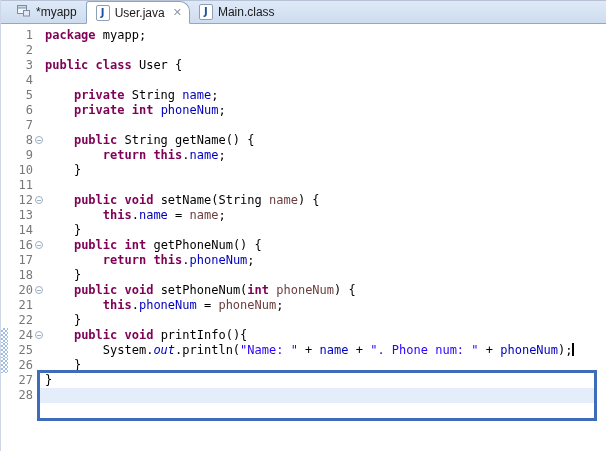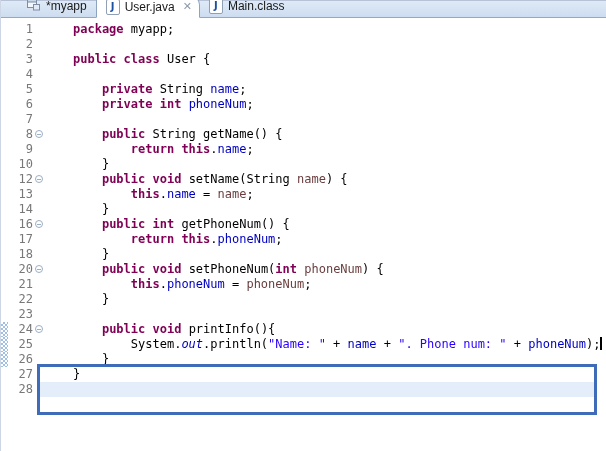--- a/index.html
+++ b/index.html
@@ -1,21 +1,21 @@
 <!DOCTYPE html>
 <html style="--keyword: #7f0055; --plain: #000000; --field: #0000c0; --string: #2a00ff; --param: #6a3e3e; --line_number: #787878; --selection_border: #3e6cb8; --current_line_bg: #e4eefa; --tabbar_bg: #d4e2f2;"><head>
 <meta charset="utf-8">
 <style>
   html,body{margin:0;padding:0;background:#fff;}
   .app{width:606px;height:451px;overflow:hidden;position:relative;background:#fff;
        font-family:"Liberation Sans",sans-serif;border-left:1px solid #cdd6e4;box-sizing:border-box;}
   
-  .tabbar{height:18px;display:flex;align-items:flex-end;box-sizing:border-box;
+  .tabbar{height:24px;display:flex;align-items:flex-end;box-sizing:border-box;
           background:linear-gradient(#dfeaf7,#cddcef);
-          border-top:1px solid #b7c2d6;border-bottom:1px solid #93a9c3;padding-left:16px;}
+          border-top:1px solid #b7c2d6;border-bottom:1px solid #93a9c3;padding-left:6px;}
   .tab{display:flex;align-items:center;gap:5px;height:23px;padding:0 9px;box-sizing:border-box;
        font-size:12px;color:#1a1a1a;white-space:nowrap;cursor:default;}
   .tab.active{background:#fff;border:1px solid #8ca4c0;border-bottom:1px solid #fff;
        margin-bottom:-1px;z-index:2;border-radius:3px 10px 0 0;padding-right:7px;}
   .jicon{width:12px;height:14px;background:#fff;border:1px solid #8fa0b5;border-radius:2px;
        display:inline-flex;align-items:center;justify-content:center;
        font:bold 10px "DejaVu Sans",sans-serif;color:#1c4fa0;}
   .closex{font-size:11px;color:#8d9aa9;margin-left:3px;line-height:1;}
   
   .editor{position:relative;height:427px;background:#fff;}
@@ -24,21 +24,21 @@
   .annot{width:7px;flex:0 0 7px;}
   .annot.hatch{background-color:#fff;background-image:
       linear-gradient(45deg,#9fc0e4 25%,transparent 25%,transparent 75%,#9fc0e4 75%),
       linear-gradient(45deg,#9fc0e4 25%,transparent 25%,transparent 75%,#9fc0e4 75%);
       background-size:4px 4px;background-position:0 0,2px 2px;}
   .lnum{width:25px;flex:0 0 25px;text-align:right;color:#787878;}
   .fold{width:12px;flex:0 0 12px;position:relative;}
   .fm{position:absolute;left:2px;top:3px;width:8px;height:8px;border:1px solid #9db0c4;
       border-radius:50%;box-sizing:border-box;}
   .fm::after{content:"";position:absolute;left:1px;top:2.5px;width:4px;height:1px;background:#9db0c4;}
-  .code{white-space:pre;flex:1;margin-left:28px;}
+  .code{white-space:pre;flex:1;}
   .tok-k{color:var(--keyword);font-weight:bold;}
   .tok-p{color:var(--plain);}
   .tok-f{color:var(--field);}
   .tok-s{color:var(--string);}
   .tok-v{color:var(--param);}
   .tok-o{color:var(--field);font-weight:normal;font-style:italic;}
   .caret{display:inline-block;width:1.5px;height:13px;background:#000;vertical-align:-2px;}
   .hlline{position:absolute;left:36px;width:560px;height:15px;background:var(--current_line_bg);z-index:0;}
   .selbox{position:absolute;left:36px;width:560px;border:3px solid var(--selection_border);
       box-sizing:border-box;z-index:3;pointer-events:none;background:transparent;}
@@ -126,20 +126,26 @@
           <div class="code"><span class="tok-p">        </span><span class="tok-k">return</span><span class="tok-p"> </span><span class="tok-k">this</span><span class="tok-p">.</span><span class="tok-f">name</span><span class="tok-p">;</span></div>
         </div>
         <div class="row">
           <div class="annot"></div>
           <div class="lnum">10</div>
           <div class="fold"></div>
           <div class="code"><span class="tok-p">    }</span></div>
         </div>
         <div class="row">
           <div class="annot"></div>
+          <div class="lnum">11</div>
+          <div class="fold"></div>
+          <div class="code"></div>
+        </div>
+        <div class="row">
+          <div class="annot"></div>
           <div class="lnum">12</div>
           <div class="fold">
             <span class="fm"></span>
           </div>
           <div class="code"><span class="tok-p">    </span><span class="tok-k">public</span><span class="tok-p"> </span><span class="tok-k">void</span><span class="tok-p"> setName(String </span><span class="tok-v">name</span><span class="tok-p">) {</span></div>
         </div>
         <div class="row">
           <div class="annot"></div>
           <div class="lnum">13</div>
           <div class="fold"></div>
@@ -183,26 +189,20 @@
           <div class="annot"></div>
           <div class="lnum">21</div>
           <div class="fold"></div>
           <div class="code"><span class="tok-p">        </span><span class="tok-k">this</span><span class="tok-p">.</span><span class="tok-f">phoneNum</span><span class="tok-p"> = </span><span class="tok-v">phoneNum</span><span class="tok-p">;</span></div>
         </div>
         <div class="row">
           <div class="annot"></div>
           <div class="lnum">22</div>
           <div class="fold"></div>
           <div class="code"><span class="tok-p">    }</span></div>
-        </div>
-        <div class="row">
-          <div class="annot"></div>
-          <div class="lnum">23</div>
-          <div class="fold"></div>
-          <div class="code"></div>
         </div>
         <div class="row">
           <div class="annot hatch"></div>
           <div class="lnum">24</div>
           <div class="fold">
             <span class="fm"></span>
           </div>
           <div class="code"><span class="tok-p">    </span><span class="tok-k">public</span><span class="tok-p"> </span><span class="tok-k">void</span><span class="tok-p"> printInfo(){</span></div>
         </div>
         <div class="row">

